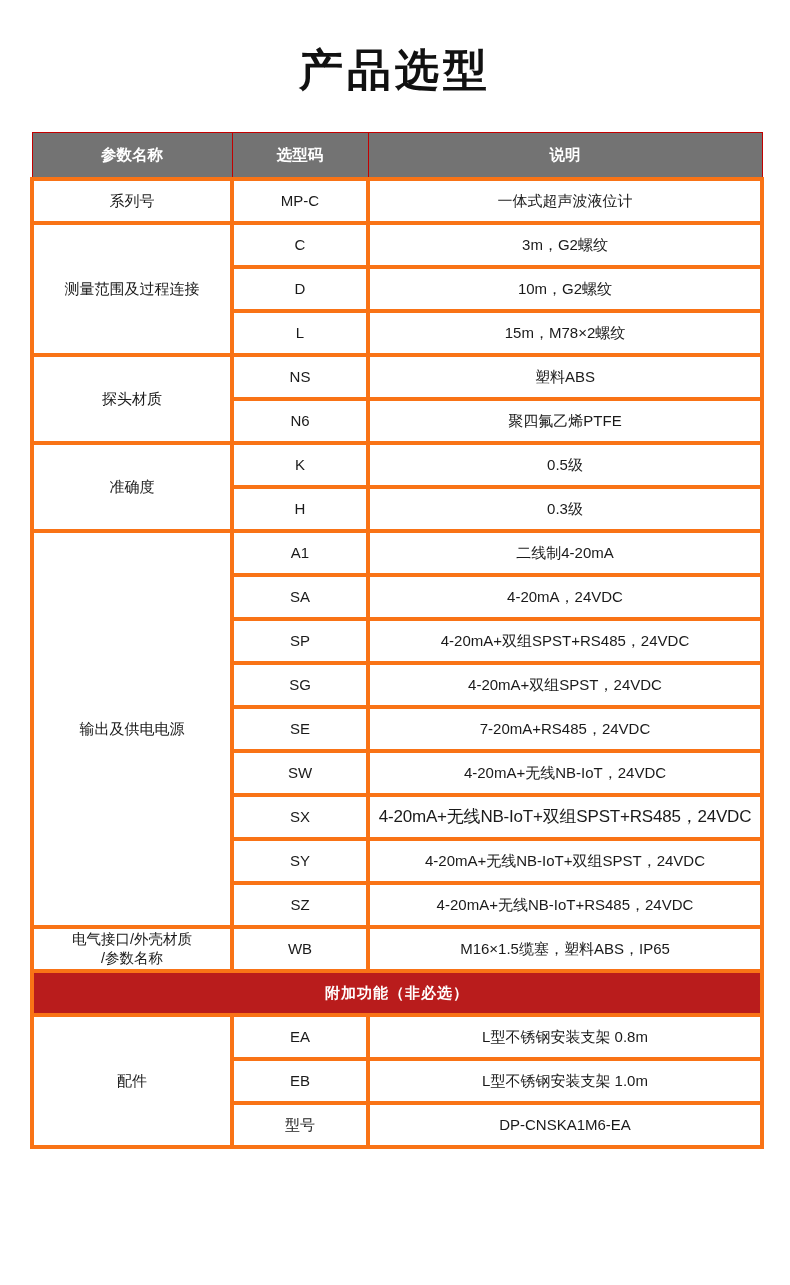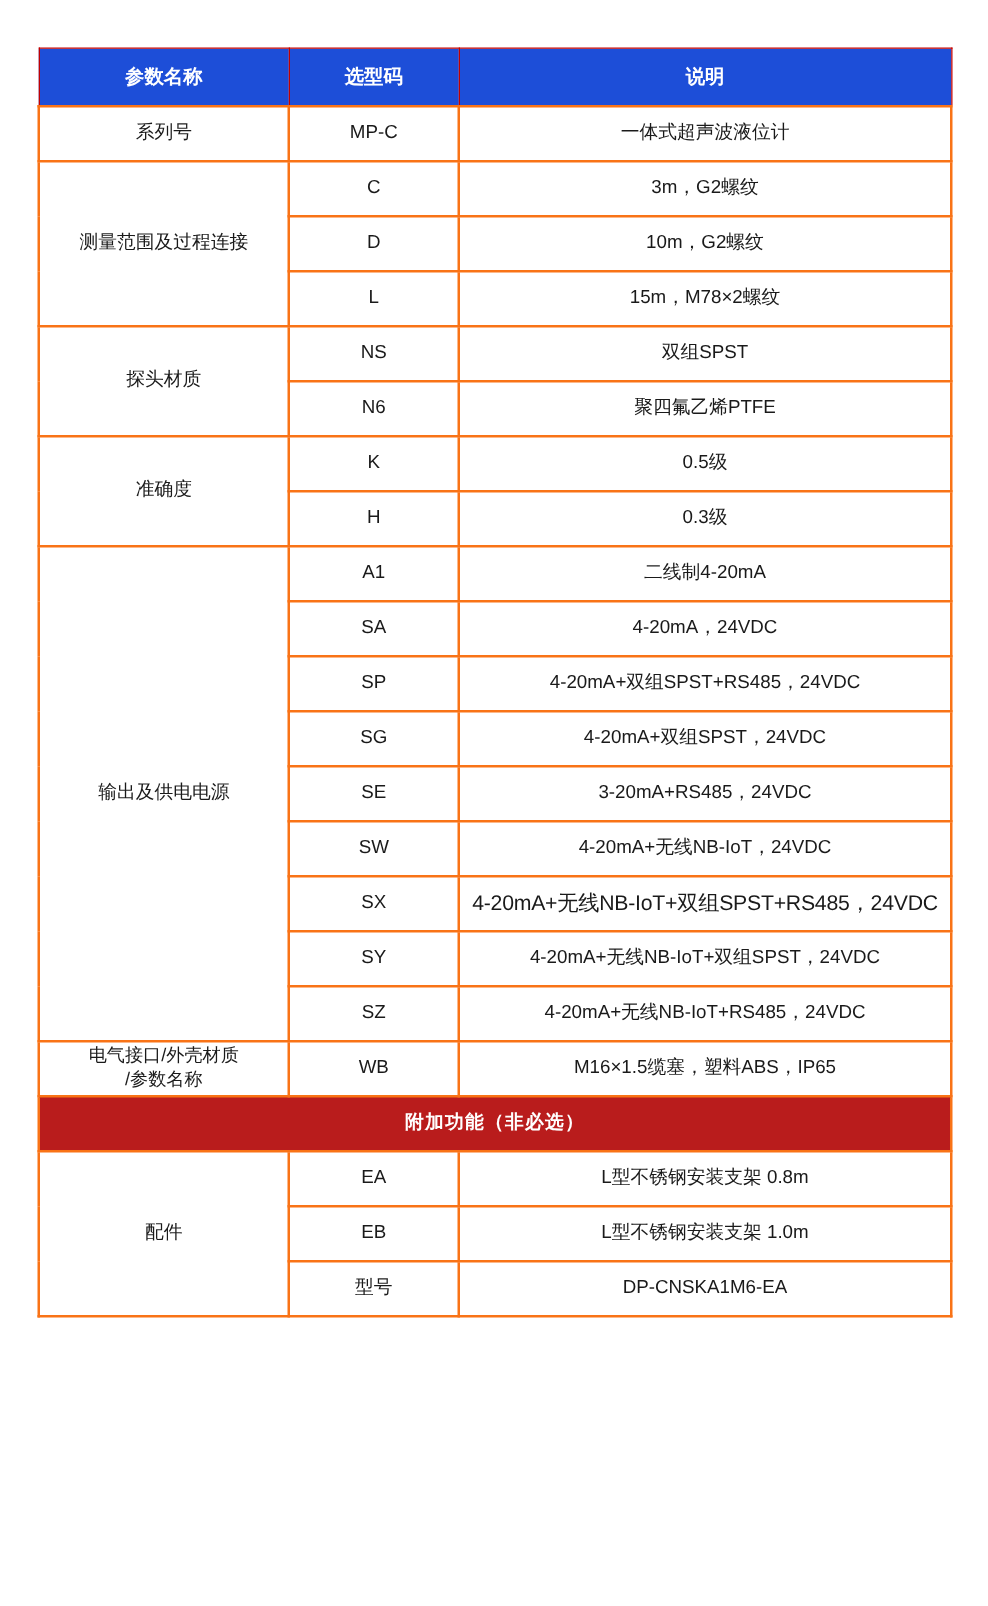--- a/index.html
+++ b/index.html
@@ -37,31 +37,31 @@
   table.spec {
     width: 730px;
     border-collapse: collapse;
     table-layout: fixed;
   }
   table.spec col.c1 { width: 200px; }
   table.spec col.c2 { width: 136px; }
   table.spec col.c3 { width: 394px; }
 
   table.spec th, table.spec td {
-    border: 2px solid #f97316;
+    border: 4px solid #f97316;
     text-align: center;
     vertical-align: middle;
     font-size: 15px;
     padding: 0 4px;
     height: 44px;
     box-sizing: border-box;
     line-height: 1.25;
   }
   table.spec thead th {
-    background: #1d4ed8;
+    background: #737373;
     color: #ffffff;
     font-weight: bold;
     font-size: 15.5px;
     border: 1px solid #c20000;
     height: 46px;
   }
   .section-band td {
     background: #b91c1c;
     color: #ffffff;
     font-weight: bold;
@@ -90,20 +90,21 @@
   }
   td.code.bold {
     font-weight: normal;
   }
 </style>
 </head>
 <body>
 
 <div class="page">
 
+  <div class="page-title">产品选型</div>
 
   <div class="table-wrap">
     <table class="spec">
       <colgroup>
         <col class="c1">
           <col class="c2">
           <col class="c3">
       </colgroup>
       <thead>
         <tr>
@@ -130,21 +131,21 @@
           <td class="desc">10m，G2螺纹</td>
         </tr>
         <tr>
           <td class="code">L</td>
           <td class="desc">15m，M78×2螺纹</td>
         </tr>
 
         <tr>
           <td class="param" rowspan="2">探头材质</td>
           <td class="code">NS</td>
-          <td class="desc">双组SPST</td>
+          <td class="desc">塑料ABS</td>
         </tr>
         <tr>
           <td class="code">N6</td>
           <td class="desc">聚四氟乙烯PTFE</td>
         </tr>
 
         <tr>
           <td class="param" rowspan="2">准确度</td>
           <td class="code">K</td>
           <td class="desc">0.5级</td>
@@ -166,21 +167,21 @@
         <tr>
           <td class="code">SP</td>
           <td class="desc">4-20mA+双组SPST+RS485，24VDC</td>
         </tr>
         <tr>
           <td class="code">SG</td>
           <td class="desc">4-20mA+双组SPST，24VDC</td>
         </tr>
         <tr>
           <td class="code">SE</td>
-          <td class="desc">3-20mA+RS485，24VDC</td>
+          <td class="desc">7-20mA+RS485，24VDC</td>
         </tr>
         <tr>
           <td class="code">SW</td>
           <td class="desc">4-20mA+无线NB-IoT，24VDC</td>
         </tr>
         <tr>
           <td class="code">SX</td>
           <td class="desc tight">4-20mA+无线NB-IoT+双组SPST+RS485，24VDC</td>
         </tr>
         <tr>

